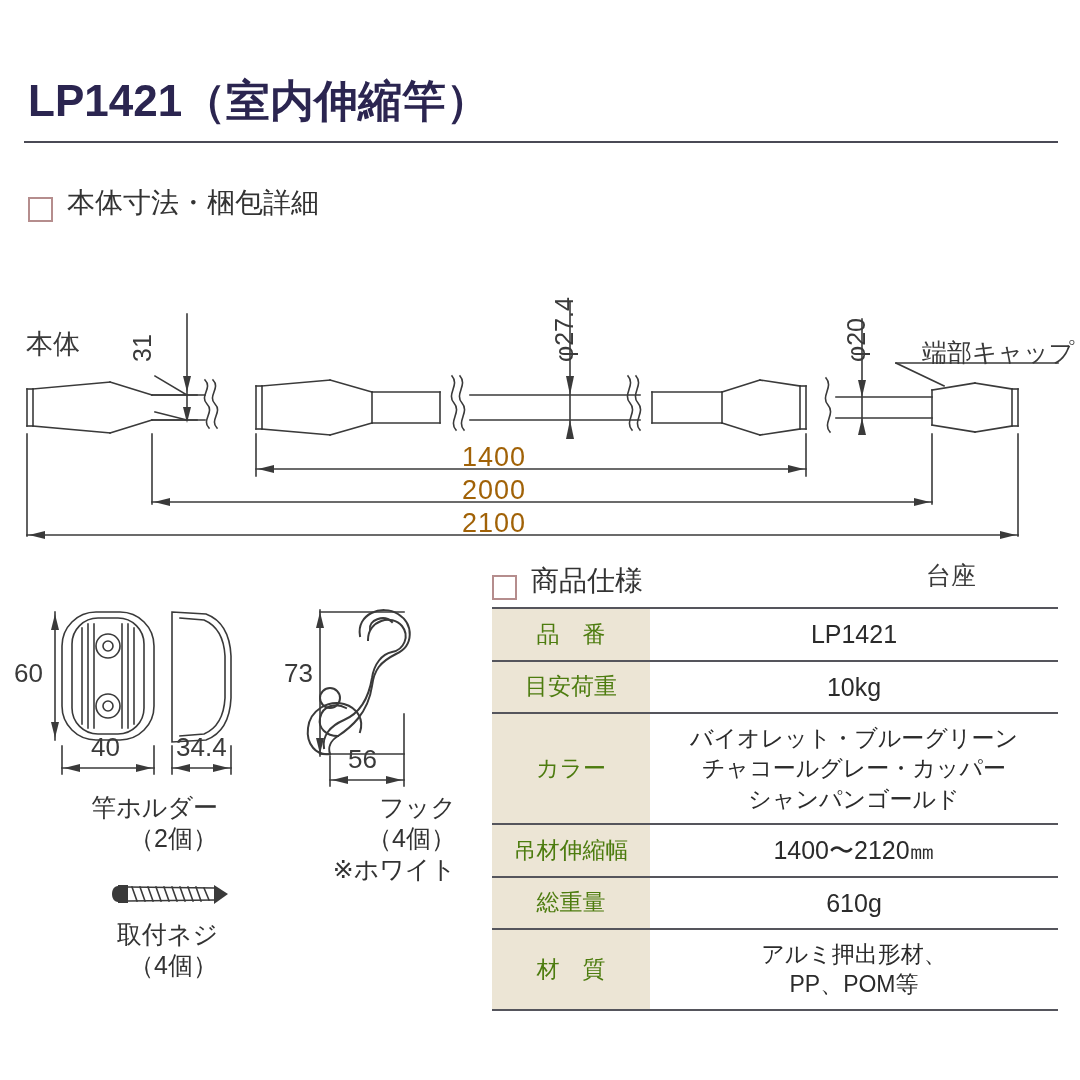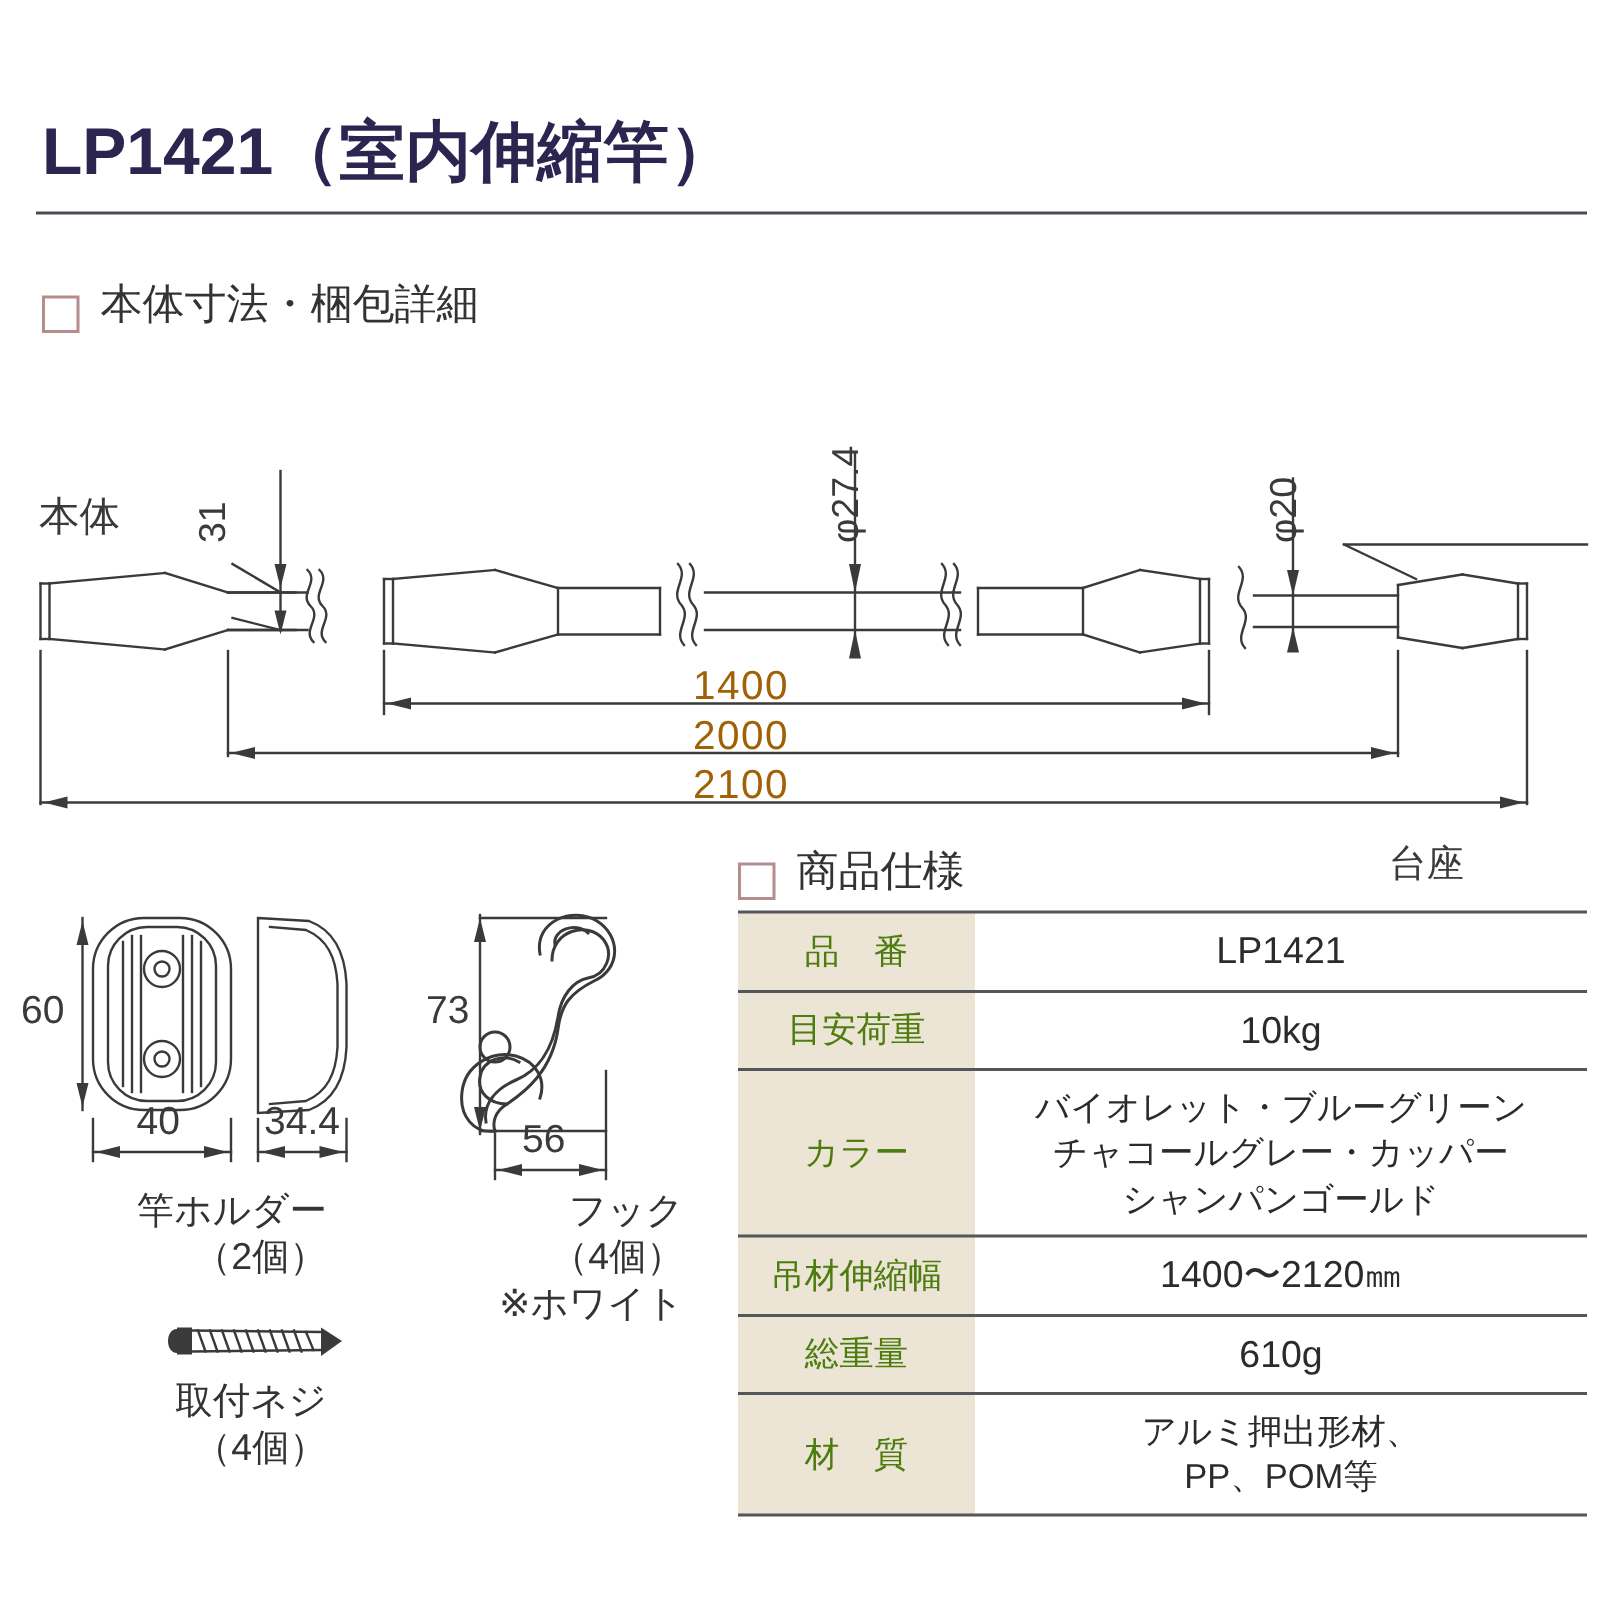--- a/index.html
+++ b/index.html
@@ -272,20 +272,21 @@
     </svg>
 
     <div class="dtxt" style="left:26px;top:312px;font-size:27px;">本体</div>
 
     <div class="dtxt rot" style="left:128px;top:348px;font-size:25px;">31</div>
 
     <div class="dtxt rot" style="left:550px;top:348px;font-size:25px;">φ27.4</div>
 
     <div class="dtxt rot" style="left:842px;top:348px;font-size:25px;">φ20</div>
 
+    <div class="dtxt" style="left:922px;top:322px;font-size:25px;">端部キャップ</div>
 
     <div class="dtxt" style="left:926px;top:545px;font-size:25px;">台座</div>
 
     <div class="dtxt dim-num" style="left:462px;top:428px;">1400</div>
     <div class="dtxt dim-num" style="left:462px;top:461px;">2000</div>
     <div class="dtxt dim-num" style="left:462px;top:494px;">2100</div>
 
     <div class="dtxt" style="left:14px;top:644px;font-size:26px;">60</div>
     <div class="dtxt" style="left:91px;top:718px;font-size:26px;">40</div>
     <div class="dtxt" style="left:176px;top:718px;font-size:26px;">34.4</div>

